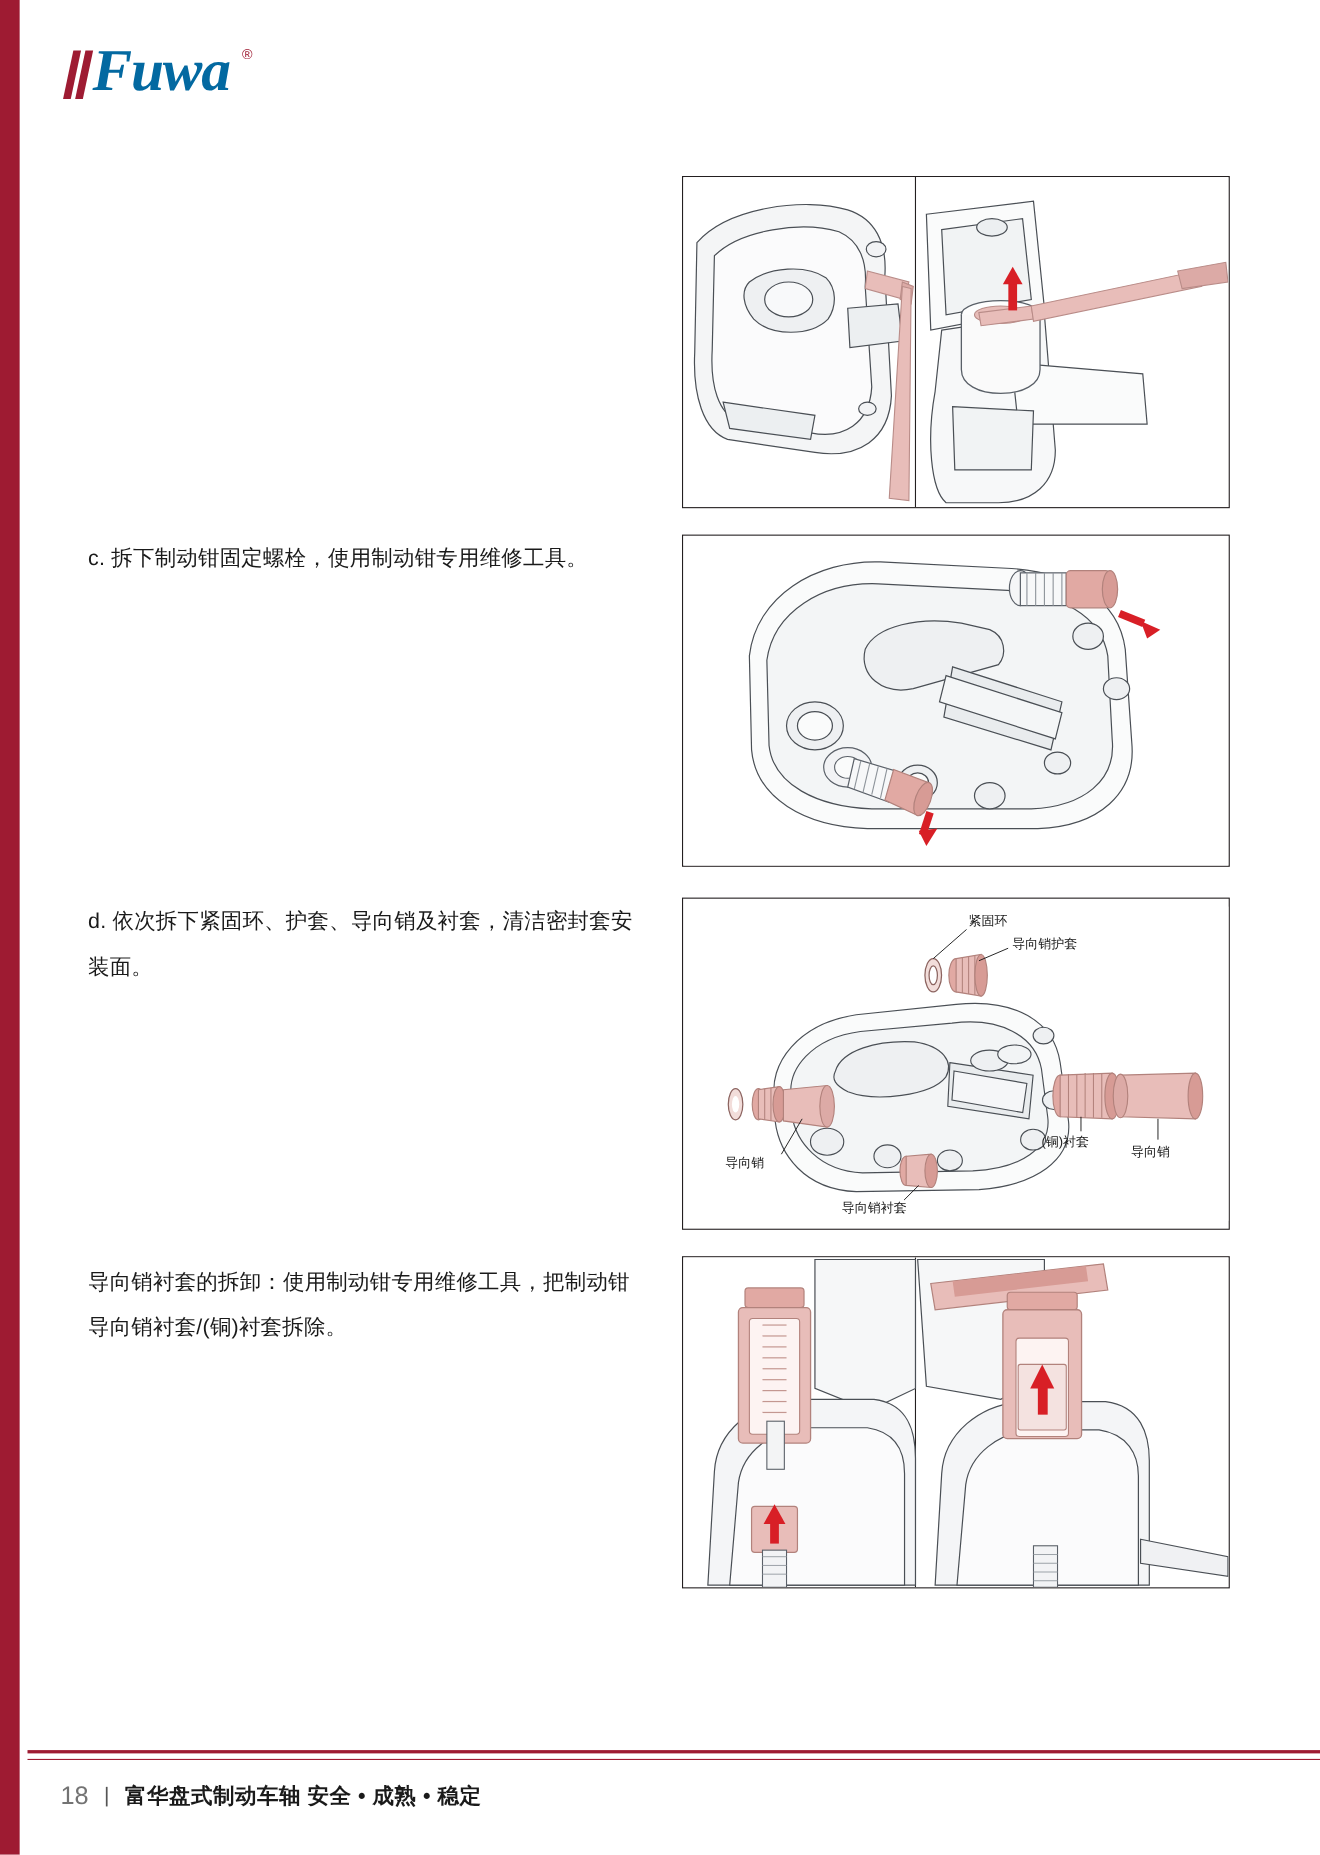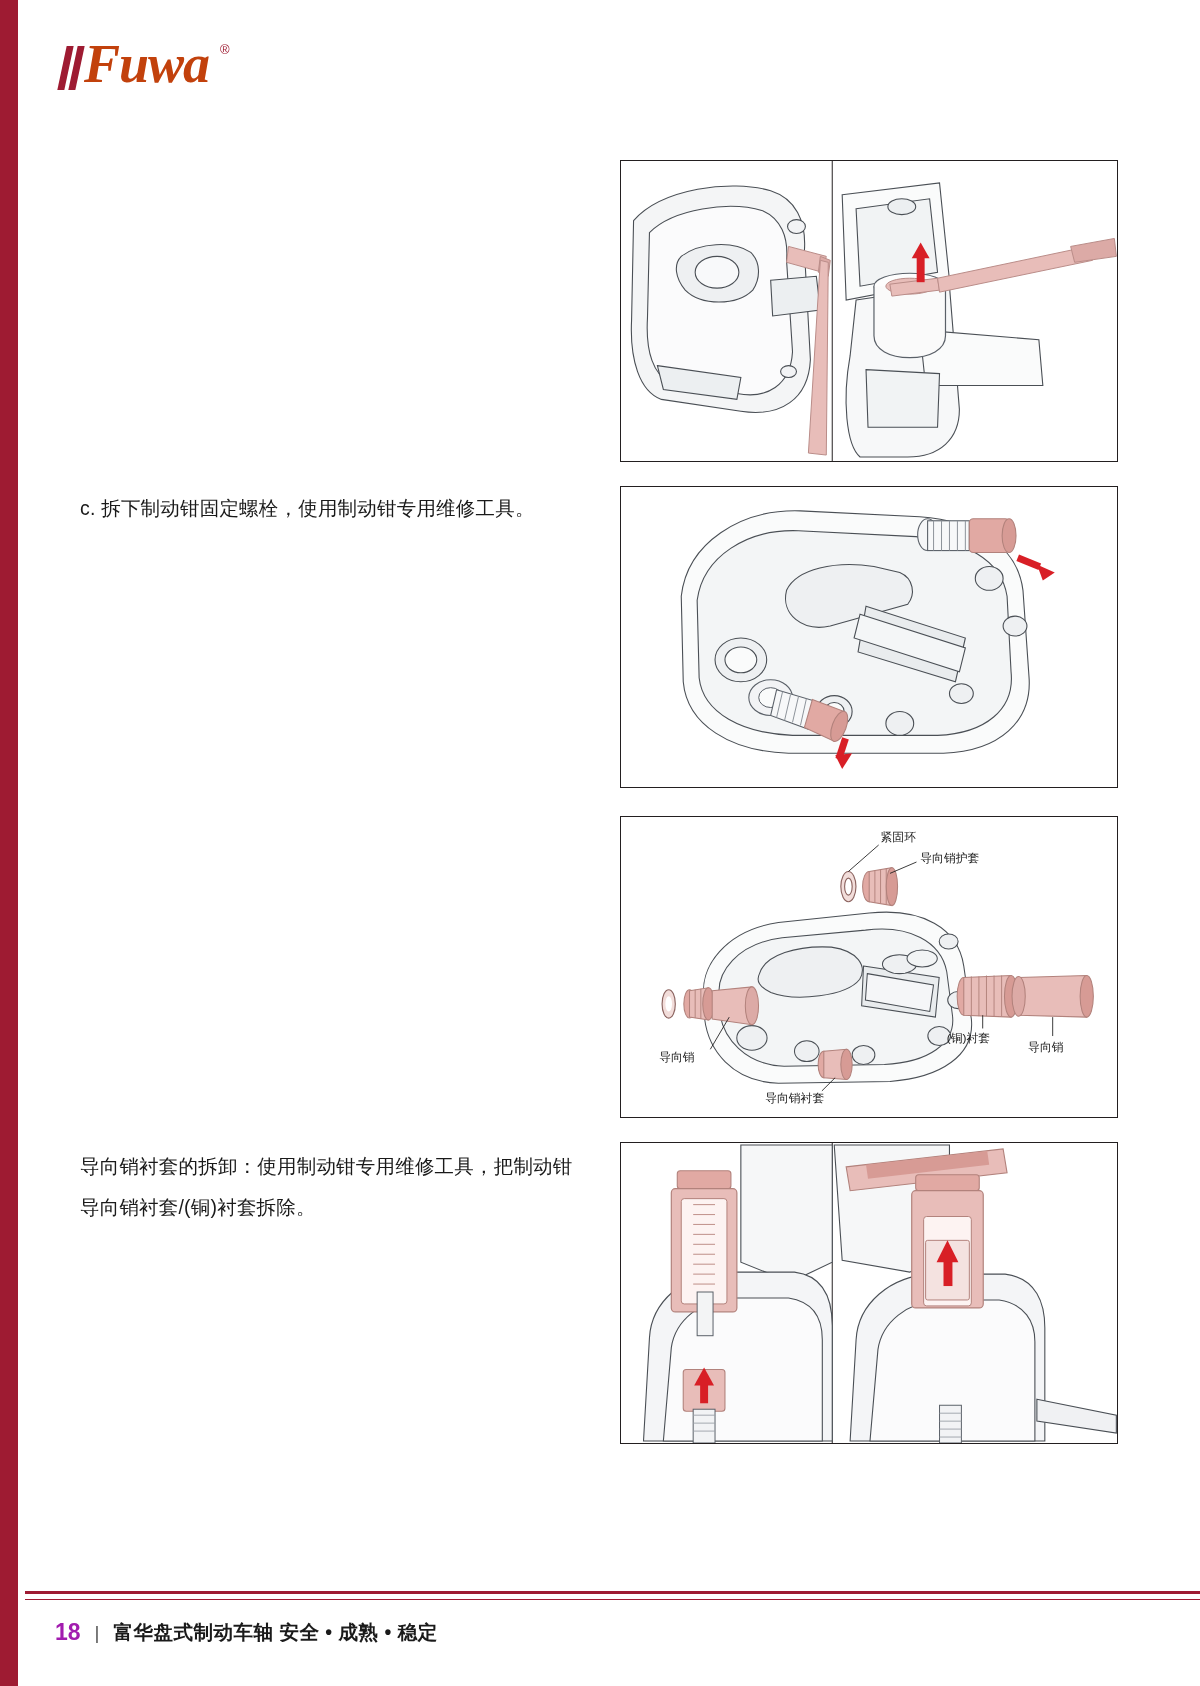--- a/index.html
+++ b/index.html
@@ -62,21 +62,21 @@
   .logo-bars i:nth-child(1) { left: 0px; }
   .logo-bars i:nth-child(2) { left: 11px; }
   .logo-text {
     position: absolute;
     left: 22px;
     top: 12px;
     font-family: "Liberation Serif", serif;
     font-style: italic;
     font-weight: bold;
     font-size: 54px;
-    color: #c2410c;
+    color: #0369a1;
     letter-spacing: -1px;
     line-height: 60px;
     text-align: right;
   }
   .logo-reg {
     position: absolute;
     left: 158px;
     top: 20px;
     font-size: 13px;
     color: #9e1b32;
@@ -122,22 +122,22 @@
   .footer {
     position: absolute;
     left: 55px;
     bottom: 40px;
     display: flex;
     align-items: center;
     gap: 14px;
   }
   .page-num {
     font-size: 23px;
-    font-weight: bold;
-    color: #a21caf;
+    font-weight: normal;
+    color: #737373;
     font-family: "Liberation Sans", sans-serif;
   }
   .foot-sep {
     font-size: 19px;
     color: #555;
   }
   .foot-text {
     font-size: 19.5px;
     font-weight: bold;
     color: #1a1a1a;
@@ -275,20 +275,23 @@
         <rect x="400" y="68" width="24" height="7" transform="rotate(22 400 68)"></rect>
         <polygon points="436,86 418,78 424,94"></polygon>
       </g>
       <g fill="#d81f26">
         <rect x="222" y="252" width="7" height="22" transform="rotate(18 222 252)"></rect>
         <polygon points="222,284 232,268 215,270"></polygon>
       </g>
     </svg>
   </div>
 
+  <div class="row" style="left:80px; top:818px; width:500px;">
+    <div class="caption">d. 依次拆下紧固环、护套、导向销及衬套，清洁密封套安装面。</div>
+  </div>
 
   <div class="figure" style="left:620px; top:816px; width:498px; height:302px;padding-left:25px;">
     <svg class="fig-svg" viewBox="0 0 498 302">
       <rect x="0" y="0" width="498" height="302" fill="#ffffff"></rect>
 
       <g stroke="#4a4f55" fill="#fafbfb" stroke-width="1.1">
         <path d="M62 188 C 54 150, 86 112, 140 104 L 236 94 C 292 88, 330 110, 336 150 L 344 206 C 348 244, 312 268, 258 272 L 140 274 C 90 272, 66 238, 62 206 Z"></path>
         <path d="M78 186 C 72 156, 98 126, 144 120 L 232 112 C 278 106, 312 124, 318 156 L 324 202 C 328 232, 298 252, 252 254 L 146 256 C 104 254, 82 226, 78 200 Z" fill="#f3f5f6"></path>
         <path d="M120 158 C 126 138, 160 128, 196 130 C 224 134, 234 150, 226 164 C 212 182, 158 188, 132 178 C 120 172, 116 166, 120 158 Z" fill="#eef0f2"></path>
         <path d="M230 150 L 310 162 L 306 204 L 228 192 Z" fill="#e9ecee"></path>

